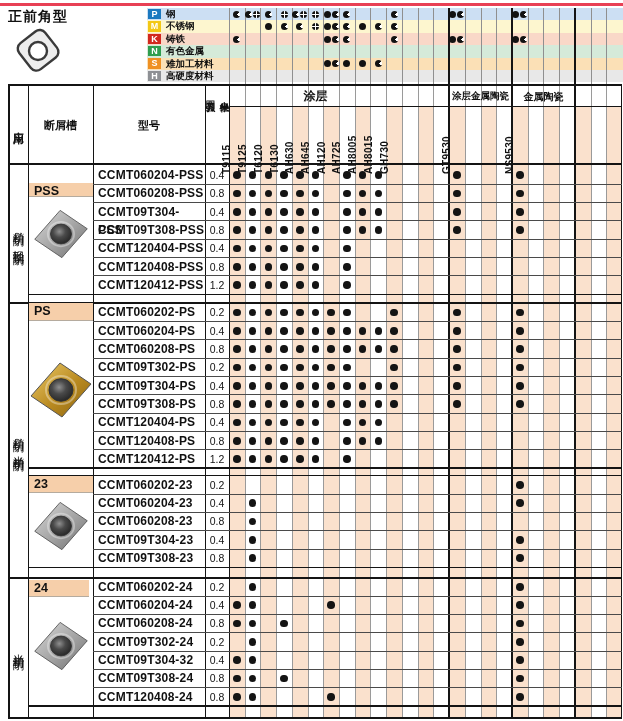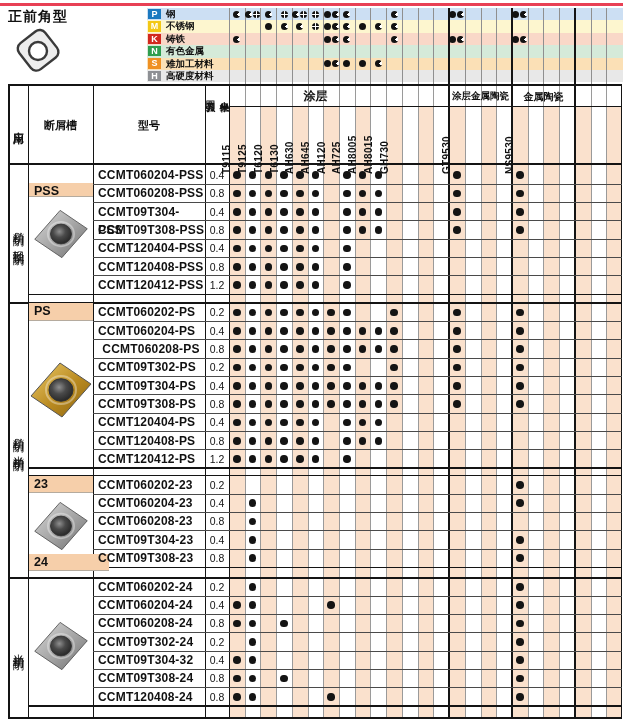--- a/index.html
+++ b/index.html
@@ -366,21 +366,21 @@
       <div class="dot" style="left: 295.94px; top: 326.995px;"></div>
       <div class="dot" style="left: 311.66px; top: 326.995px;"></div>
       <div class="dot" style="left: 327.38px; top: 326.995px;"></div>
       <div class="dot" style="left: 343.1px; top: 326.995px;"></div>
       <div class="dot" style="left: 358.82px; top: 326.995px;"></div>
       <div class="dot" style="left: 374.54px; top: 326.995px;"></div>
       <div class="dot" style="left: 390.26px; top: 326.995px;"></div>
       <div class="dot" style="left: 453.14px; top: 326.995px;"></div>
       <div class="dot" style="left: 516.02px; top: 326.995px;"></div>
       <div class="abs" style="left: 93px; top: 339.46px; width: 529px; height: 1px; background: rgb(74, 74, 74); z-index: 3;"></div>
-      <div class="modelTxt abs" style="left: 98px; top: 339.96px; width: 106px; height: 18.33px; line-height: 18.33px; text-align: center;">CCMT060208-PS</div>
+      <div class="modelTxt abs" style="left: 98px; top: 339.96px; width: 106px; height: 18.33px; line-height: 18.33px;">CCMT060208-PS</div>
       <div class="radTxt abs" style="left: 205px; top: 339.96px; width: 24px; height: 18.33px; line-height: 18.33px;">0.8</div>
       <div class="dot" style="left: 233.06px; top: 345.325px;"></div>
       <div class="dot" style="left: 248.78px; top: 345.325px;"></div>
       <div class="dot" style="left: 264.5px; top: 345.325px;"></div>
       <div class="dot" style="left: 280.22px; top: 345.325px;"></div>
       <div class="dot" style="left: 295.94px; top: 345.325px;"></div>
       <div class="dot" style="left: 311.66px; top: 345.325px;"></div>
       <div class="dot" style="left: 327.38px; top: 345.325px;"></div>
       <div class="dot" style="left: 343.1px; top: 345.325px;"></div>
       <div class="dot" style="left: 358.82px; top: 345.325px;"></div>
@@ -505,21 +505,21 @@
       <div class="radTxt abs" style="left: 205px; top: 530.69px; width: 24px; height: 18.33px; line-height: 18.33px;">0.4</div>
       <div class="dot" style="left: 248.78px; top: 536.055px;"></div>
       <div class="dot" style="left: 516.02px; top: 536.055px;"></div>
       <div class="abs" style="left: 93px; top: 548.52px; width: 529px; height: 1px; background: rgb(74, 74, 74); z-index: 3;"></div>
       <div class="modelTxt abs" style="left: 98px; top: 549.02px; width: 106px; height: 18.33px; line-height: 18.33px;">CCMT09T308-23</div>
       <div class="radTxt abs" style="left: 205px; top: 549.02px; width: 24px; height: 18.33px; line-height: 18.33px;">0.8</div>
       <div class="dot" style="left: 248.78px; top: 554.385px;"></div>
       <div class="dot" style="left: 516.02px; top: 554.385px;"></div>
       <div class="abs" style="left: 8px; top: 576.8px; width: 614px; height: 1.8px; background: rgb(20, 20, 20); z-index: 3;"></div>
       <div class="abs" style="left: 28px; top: 705.31px; width: 594px; height: 1.6px; background: rgb(20, 20, 20); z-index: 3;"></div>
-      <div class="secLabel abs" style="left: 29px; top: 554px; width: 80px; height: 17.33px; background: rgb(246, 207, 170); line-height: 17.33px;">24</div>
+      <div class="secLabel abs" style="left: 29px; top: 580px; width: 60px; height: 17.33px; background: rgb(246, 207, 170); line-height: 17.33px;">24</div>
       <div class="abs" style="left: 32.5px; top: 620.955px; width: 56px; height: 50px; z-index: 5;"><svg width="56" height="50" viewBox="0 0 64 56">
           <defs>
             <linearGradient id="g6" x1="0" y1="0" x2="1" y2="1">
               <stop offset="0" stop-color="#d9d9d9"></stop>
               <stop offset="0.55" stop-color="#a2a2a2"></stop>
               <stop offset="1" stop-color="#707070"></stop>
             </linearGradient>
             <radialGradient id="h7" cx="0.42" cy="0.38" r="0.65">
               <stop offset="0" stop-color="#8f8f8f"></stop>
               <stop offset="0.45" stop-color="#4a4a4a"></stop>

